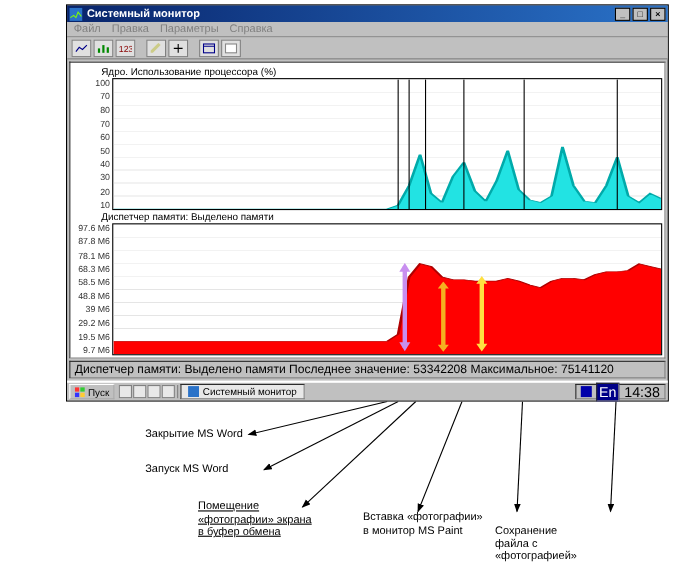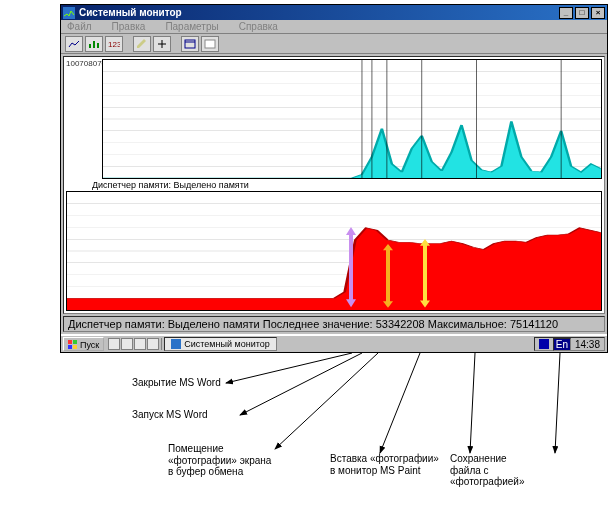--- a/index.html
+++ b/index.html
@@ -30,21 +30,21 @@
   .titlebar .spacer { flex:1; }
   .tb-btn {
     width: 14px; height: 12px;
     background: #c0c0c0;
     border: 1px solid #000;
     margin-left: 2px;
     display:flex;align-items:center;justify-content:center;
     font-size:8px;line-height:8px;color:#000;
   }
   .menubar {
-    display:flex; gap:20px; padding: 1px 6px;
+    display:flex; gap:10px; padding: 1px 6px;
     color: #808080; font-size: 10px;
     border-bottom: 1px solid #808080;
     background:#c0c0c0;
     height: 14px; align-items:center;
   }
   .toolbar {
     display:flex; gap:2px; padding:2px 4px;
     background:#c0c0c0; border-bottom:1px solid #808080;
     height:20px; align-items:center;
   }
@@ -62,21 +62,21 @@
     padding:2px;
   }
   .chart-title {
     font-size:9px; color:#000;
     padding:1px 0 1px 26px;
   }
   .chart-row {
     display:flex; align-items:stretch; height:120px;
   }
   .y-axis {
-    width:36px; display:flex; flex-direction:row;
+    width:36px; display:flex; flex-direction:column;
     justify-content:space-between;
     font-size:8px; color:#333; text-align:right; padding-right:2px;
   }
   .plot {
     flex:1; border:1px solid #000; position:relative; background:#fff; overflow:hidden;
   }
   .plot svg { position:absolute; inset:0; width:100%; height:100%; }
   .statusline {
     font-size:11px; color:#000; padding:1px 4px;
     border:1px inset #808080; margin:2px; background:#c0c0c0;
@@ -92,21 +92,21 @@
     display:flex; align-items:flex-end; gap:2px;
   }
   .task-qlaunch { display:flex; gap:1px; padding:0 2px; border-right:1px inset #808080; }
   .task-qicon { width:12px;height:12px;border:1px solid #808080;background:#e8e8e8; }
   .task-btn {
     border:1px inset #808080; background:#e8e8e8; padding:0 6px;
     font-size:9px; height:14px; display:flex; align-items:center;
   }
   .task-tray {
     margin-left:auto; border:1px inset #808080; padding:0 4px;
-    display:flex; align-items:center; gap:4px; font-size:10px; height:14px;
+    display:flex; align-items:center; gap:4px; font-size:13px; height:14px;
   }
   .tray-icon { width:10px;height:10px;background:#00a; }
 
   .annotations {
     position:relative; width:616px; height:210px;
   }
   .annotations svg { position:absolute; inset:0; }
   .ann-text {
     position:absolute; font-size:10px; color:#000; line-height:1.15;
   }
@@ -176,20 +176,21 @@
       </div>
     <div class="tool-btn">
         <svg width="12" height="10">
           <rect x="1" y="1" width="10" height="8" fill="#fff" stroke="#888"></rect>
         </svg>
       </div>
   </div>
 
   <div class="chart-area">
 
+    <div class="chart-title">Ядро. Использование процессора (%)</div>
     <div class="chart-row">
       <div class="y-axis" id="yaxis0">
           <div>100</div>
           <div>70</div>
           <div>80</div>
           <div>70</div>
           <div>60</div>
           <div>50</div>
           <div>40</div>
           <div>30</div>
@@ -214,20 +215,32 @@
             <line x1="57" y1="0" x2="57" y2="100" stroke="#000" stroke-width="0.2"></line>
             <line x1="64" y1="0" x2="64" y2="100" stroke="#000" stroke-width="0.2"></line>
             <line x1="75" y1="0" x2="75" y2="100" stroke="#000" stroke-width="0.2"></line>
             <line x1="92" y1="0" x2="92" y2="100" stroke="#000" stroke-width="0.2"></line>
           </svg>
       </div>
     </div>
 
     <div class="chart-title">Диспетчер памяти: Выделено памяти</div>
     <div class="chart-row">
+      <div class="y-axis" id="yaxis1">
+          <div>97.6 М6</div>
+          <div>87.8 М6</div>
+          <div>78.1 М6</div>
+          <div>68.3 М6</div>
+          <div>58.5 М6</div>
+          <div>48.8 М6</div>
+          <div>39 М6</div>
+          <div>29.2 М6</div>
+          <div>19.5 М6</div>
+          <div>9.7 М6</div>
+        </div>
       <div class="plot" style="position:relative">
         <svg id="plot1" viewBox="0 0 100 100" preserveAspectRatio="none">
             <line x1="0" y1="10" x2="100" y2="10" stroke="#ccc" stroke-width="0.3"></line>
             <line x1="0" y1="20" x2="100" y2="20" stroke="#ccc" stroke-width="0.3"></line>
             <line x1="0" y1="30" x2="100" y2="30" stroke="#ccc" stroke-width="0.3"></line>
             <line x1="0" y1="40" x2="100" y2="40" stroke="#ccc" stroke-width="0.3"></line>
             <line x1="0" y1="50" x2="100" y2="50" stroke="#ccc" stroke-width="0.3"></line>
             <line x1="0" y1="60" x2="100" y2="60" stroke="#ccc" stroke-width="0.3"></line>
             <line x1="0" y1="70" x2="100" y2="70" stroke="#ccc" stroke-width="0.3"></line>
             <line x1="0" y1="80" x2="100" y2="80" stroke="#ccc" stroke-width="0.3"></line>
@@ -298,16 +311,16 @@
     <line x1="352" y1="0" x2="226" y2="30" stroke="#000" marker-end="url(#ah)"></line>
     <line x1="362" y1="0" x2="240" y2="62" stroke="#000" marker-end="url(#ah)"></line>
     <line x1="378" y1="0" x2="275" y2="96" stroke="#000" marker-end="url(#ah)"></line>
     <line x1="420" y1="0" x2="380" y2="100" stroke="#000" marker-end="url(#ah)"></line>
     <line x1="475" y1="0" x2="470" y2="100" stroke="#000" marker-end="url(#ah)"></line>
     <line x1="560" y1="0" x2="555" y2="100" stroke="#000" marker-end="url(#ah)"></line>
 
   </svg>
   <div class="ann-text" style="left:132px; top:24px;">Закрытие MS Word</div>
   <div class="ann-text" style="left:132px; top:56px;">Запуск MS Word</div>
-  <div class="ann-text" style="left:168px; top:90px; width:110px;">Помещение «фотографии» экрана в буфер обмена</div>
+  <div class="ann-text" style="left:180px; top:90px; width:110px;text-decoration:underline;">Помещение «фотографии» экрана в буфер обмена</div>
   <div class="ann-text" style="left:330px; top:100px; width:110px;">Вставка «фотографии» в монитор MS Paint</div>
-  <div class="ann-text" style="left:450px; top:100px; width:90px;">Сохранение файла с «фотографией»</div>
+  <div class="ann-text" style="left:450px; top:112px; width:90px;">Сохранение файла с «фотографией»</div>
 </div>
 
 </body></html>

